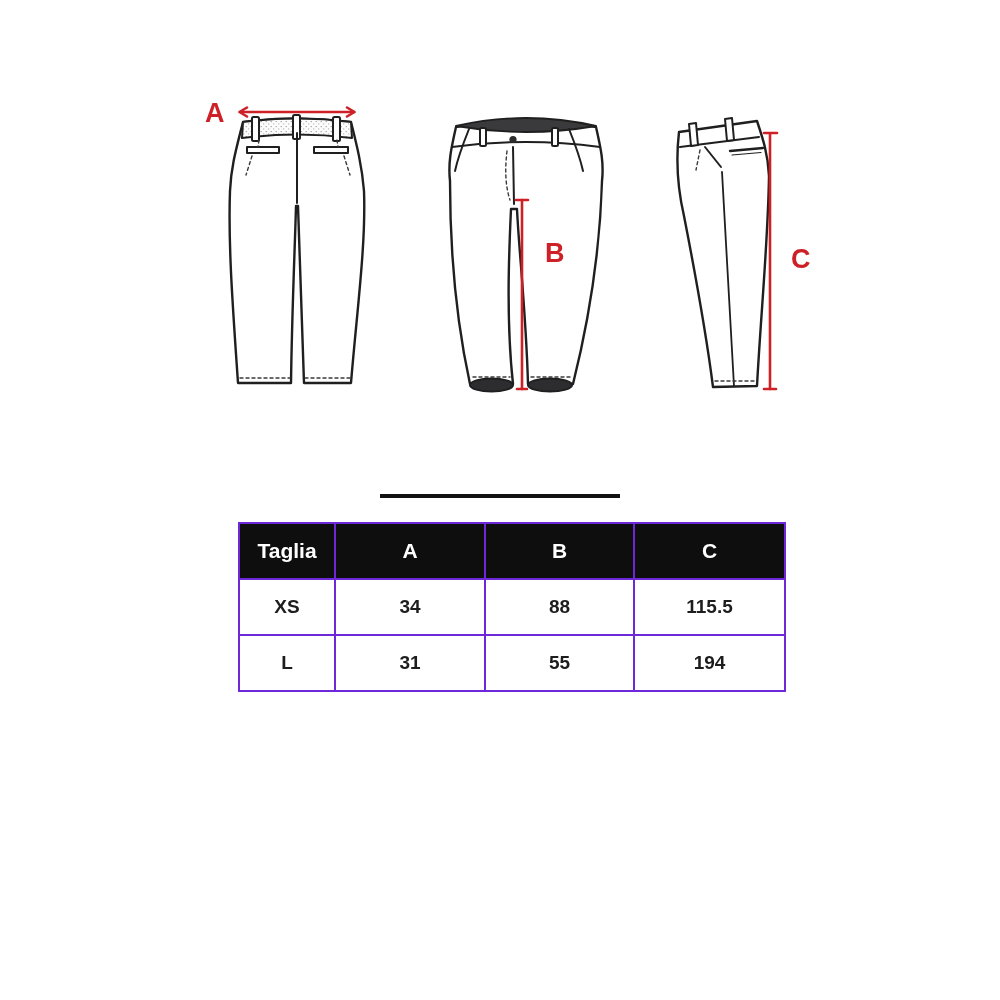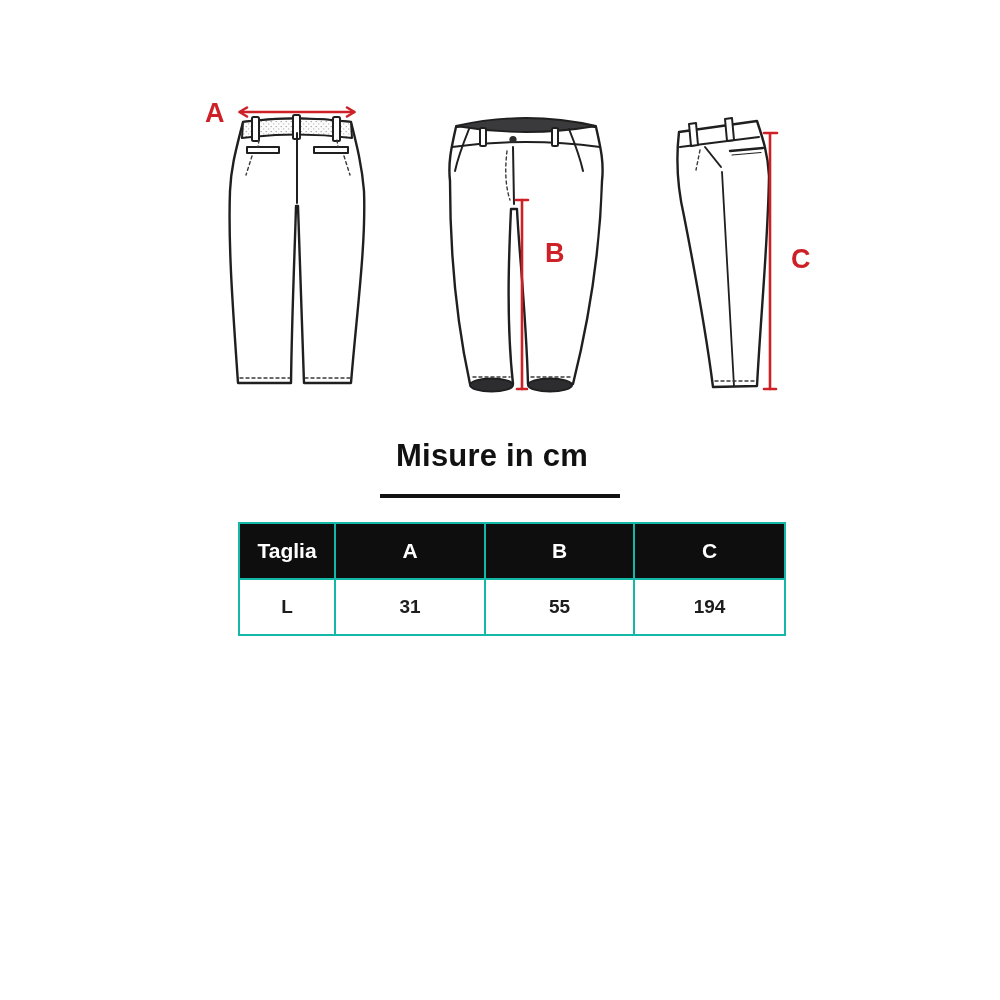--- a/index.html
+++ b/index.html
@@ -33,21 +33,21 @@
     background: #111111;
   }
 
   #size-table {
     position: absolute;
     left: 238px; top: 522px;
     border-collapse: collapse;
     table-layout: fixed;
   }
   #size-table th, #size-table td {
-    border: 2px solid #14b8a6;
+    border: 2px solid #6d28d9;
     text-align: center;
     vertical-align: middle;
     padding: 0;
   }
   #size-table th {
     background: #0e0e0e;
     color: #ffffff;
     font-size: 21px;
     font-weight: bold;
     height: 54px;
@@ -143,40 +143,45 @@
       </g>
     </g>
     <g stroke="#cd2127" stroke-width="2.6" fill="none" stroke-linecap="round">
       <path d="M764,133 L777,133"></path>
       <path d="M770,134 L770,389"></path>
       <path d="M764,389 L776,389"></path>
     </g>
     <text class="red-label" x="791" y="268">C</text>
   </svg>
 
-  <div id="title">Misure in cm</div>
   <div id="title-underline"></div>
 
   <table id="size-table">
     <colgroup>
       <col class="col-size">
         <col class="col-a">
         <col class="col-b">
         <col class="col-c">
     </colgroup>
     <thead>
       <tr>
         <th>Taglia</th>
         <th>A</th>
         <th>B</th>
         <th>C</th>
       </tr>
     </thead>
     <tbody>
       <tr>
+        <td>XS</td>
+        <td>34</td>
+        <td>88</td>
+        <td>115.5</td>
+      </tr>
+      <tr>
         <td>L</td>
         <td>31</td>
         <td>55</td>
         <td>194</td>
       </tr>
     </tbody>
   </table>
 
 </div>
 

